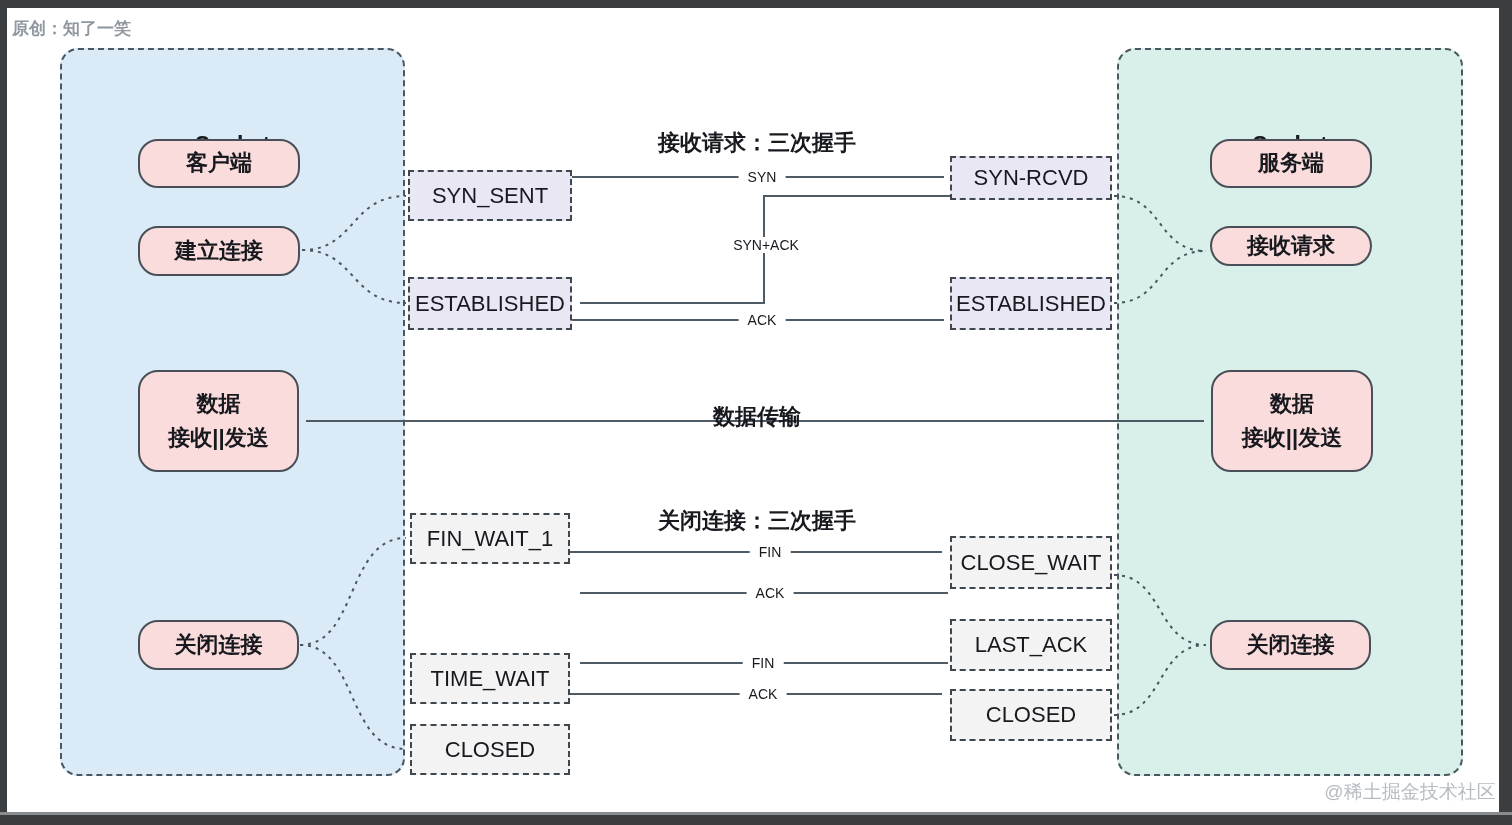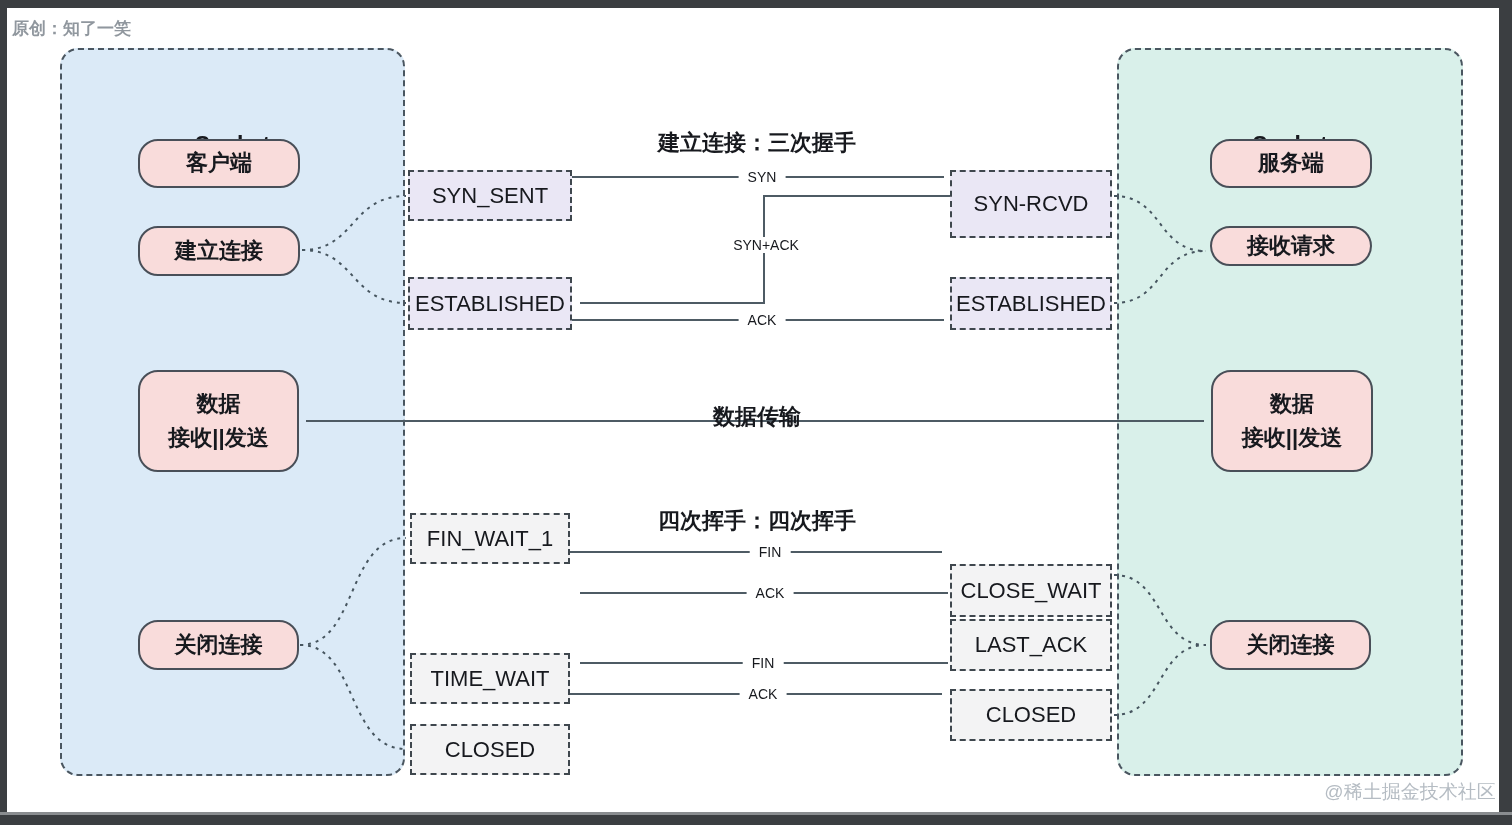--- a/index.html
+++ b/index.html
@@ -62,23 +62,23 @@
   .n-server-data{left:1211px;top:370px;width:162px;height:102px;}
   .n-server-close{left:1210px;top:620px;width:161px;height:50px;}
 
   
   .s-syn-sent{left:408px;top:170px;width:164px;height:51px;}
   .s-established-l{left:408px;top:277px;width:164px;height:53px;}
   .s-fin-wait-1{left:410px;top:513px;width:160px;height:51px;}
   .s-fin-wait-2{left:410px;top:584px;width:160px;height:51px;}
   .s-time-wait{left:410px;top:653px;width:160px;height:51px;}
   .s-closed-l{left:410px;top:724px;width:160px;height:51px;}
-  .s-syn-rcvd{left:950px;top:170px;width:162px;height:68px;}
+  .s-syn-rcvd{left:950px;top:156px;width:162px;height:44px;}
   .s-established-r{left:950px;top:277px;width:162px;height:53px;}
-  .s-close-wait{left:950px;top:564px;width:162px;height:53px;}
+  .s-close-wait{left:950px;top:536px;width:162px;height:53px;}
   .s-last-ack{left:950px;top:619px;width:162px;height:52px;}
   .s-closed-r{left:950px;top:689px;width:162px;height:52px;}
 </style>
 </head>
 <body>
 
 <div class="screen">
 
   <div class="frame-edge frame-top"></div>
   <div class="frame-edge frame-left"></div>
@@ -144,23 +144,23 @@
   <div class="state state-gray s-fin-wait-1">FIN_WAIT_1</div>
   <div class="state state-gray s-time-wait">TIME_WAIT</div>
   <div class="state state-gray s-closed-l">CLOSED</div>
 
   <div class="state state-lav s-syn-rcvd">SYN-RCVD</div>
   <div class="state state-lav s-established-r">ESTABLISHED</div>
   <div class="state state-gray s-close-wait">CLOSE_WAIT</div>
   <div class="state state-gray s-last-ack">LAST_ACK</div>
   <div class="state state-gray s-closed-r">CLOSED</div>
 
-  <div class="section-title" style="left:757px;top:143px;">建立连接：三次握手</div>
+  <div class="section-title" style="left:757px;top:143px;">接收请求：三次握手</div>
   <div class="section-title" style="left:757px;top:397px;margin-top:20px;">数据传输</div>
-  <div class="section-title" style="left:757px;top:521px;">四次挥手：四次挥手</div>
+  <div class="section-title" style="left:757px;top:521px;">关闭连接：三次握手</div>
 
   <div class="flow-label" style="left:762px;top:177px;">SYN</div>
   <div class="flow-label" style="left:766px;top:245px;">SYN+ACK</div>
   <div class="flow-label" style="left:762px;top:320px;">ACK</div>
   <div class="flow-label" style="left:770px;top:552px;">FIN</div>
   <div class="flow-label" style="left:770px;top:593px;">ACK</div>
   <div class="flow-label" style="left:763px;top:663px;">FIN</div>
   <div class="flow-label" style="left:763px;top:694px;">ACK</div>
 
 </div>

